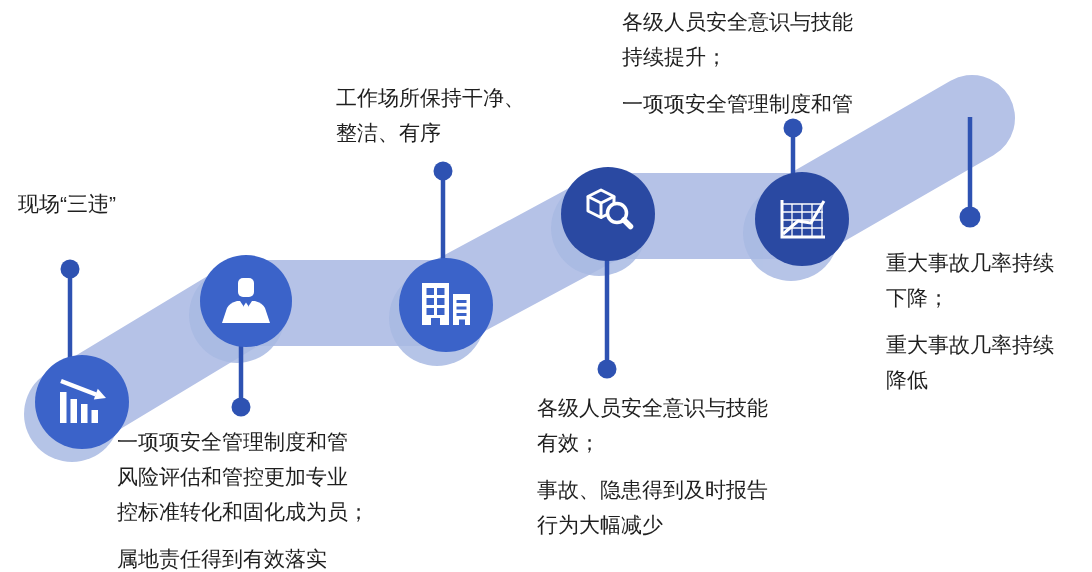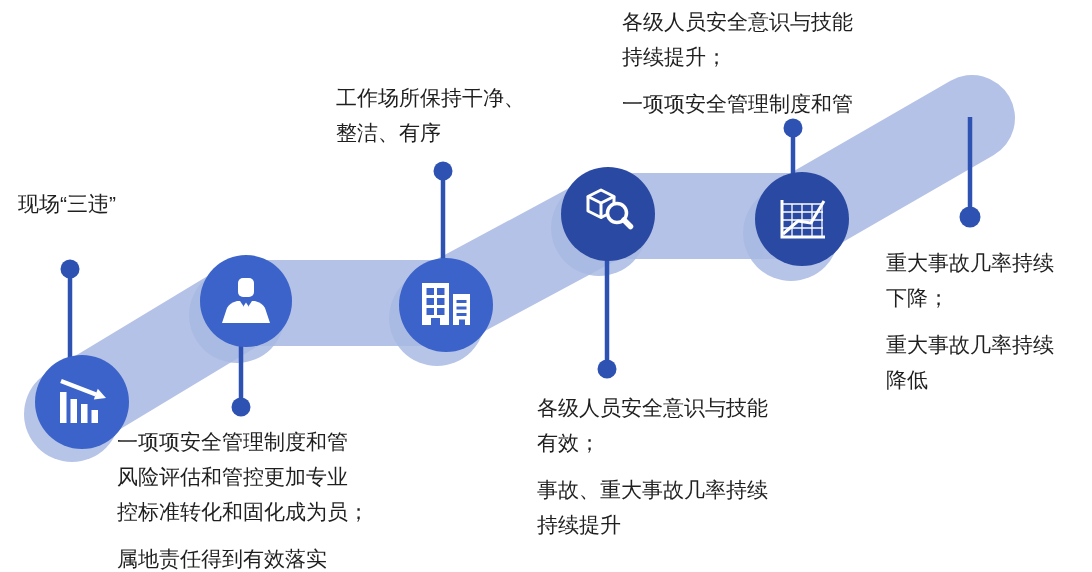--- a/index.html
+++ b/index.html
@@ -158,22 +158,22 @@
       <div class="line">属地责任得到有效落实</div>
     </div>
   </div>
 
   <div class="label" style="left:537px;top:390px;width:290px">
     <div class="para">
       <div class="line">各级人员安全意识与技能</div>
       <div class="line">有效；</div>
     </div>
     <div class="para">
-      <div class="line">事故、重大事故几率持续</div>
-      <div class="line">持续提升</div>
+      <div class="line">事故、隐患得到及时报告</div>
+      <div class="line">行为大幅减少</div>
     </div>
   </div>
 
   <div class="label" style="left:886px;top:245px;width:200px">
     <div class="para">
       <div class="line">重大事故几率持续</div>
       <div class="line">下降；</div>
     </div>
     <div class="para">
       <div class="line">重大事故几率持续</div>

